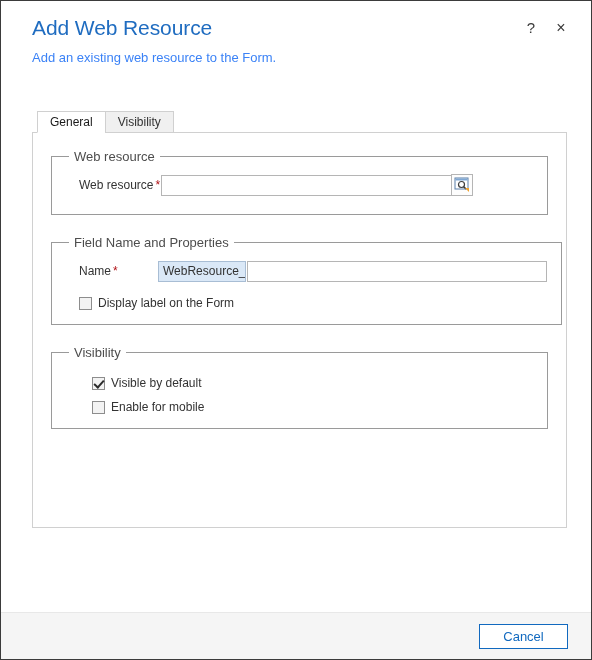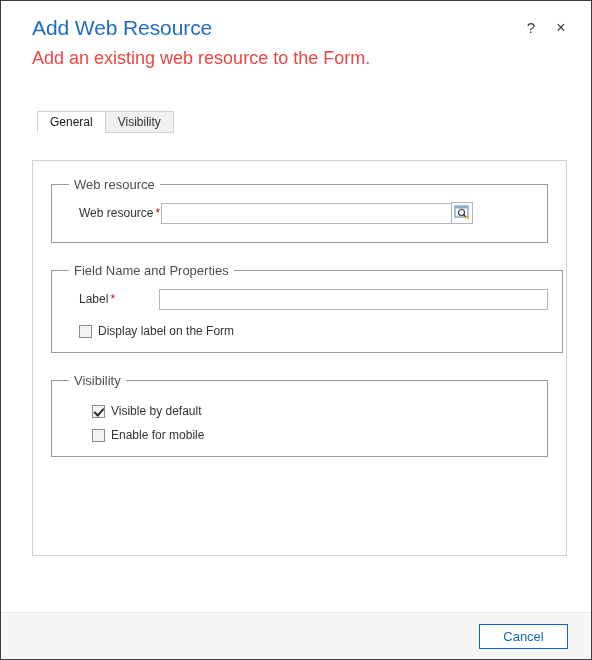--- a/index.html
+++ b/index.html
@@ -35,23 +35,23 @@
   }
   .dialog-title {
     font-size: 21px;
     line-height: 30px;
     color: #1f6cc0;
     font-weight: normal;
     letter-spacing: -0.1px;
     margin: 0;
   }
   .dialog-subtitle {
-    font-size: 18px;
+    font-size: 13px;
     line-height: 18px;
-    color: #ef4444;
+    color: #3b82f6;
     margin-top: 6px;
   }
   .title-actions {
     position: absolute;
     top: 19px;
     right: 22px;
     display: flex;
     align-items: center;
     gap: 14px;
   }
@@ -109,21 +109,20 @@
   }
 
   .tabpanel {
     box-sizing: border-box;
     border: 1px solid #d0d0d0;
     background: #ffffff;
     padding: 16px 18px 18px 18px;
     height: 396px;
     position: relative;
     z-index: 1;
-    margin-top: 28px;
   }
 
   
   fieldset.group {
     box-sizing: border-box;
     border: 1px solid #9a9a9a;
     margin: 0 0 20px 0;
     padding: 6px 14px 14px 14px;
   }
   fieldset.group.visibility { margin-bottom: 0; }
@@ -317,27 +316,28 @@
                 </svg>
               </span>
             </button>
           </div>
         </div>
       </fieldset>
 
       <fieldset class="group">
         <legend>Field Name and Properties</legend>
 
-
         <div class="field-row">
           <div class="field-label">
-            <span>Label</span><span class="req">*</span>
+            <span>Name</span><span class="req">*</span>
           </div>
-          <input class="txt" id="label-input" type="text" value="" style="">
-        </div>
+          <div class="name-prefix">WebResource_</div>
+          <input class="txt" id="name-input" type="text" value="" style="">
+        </div>
+
 
         <div class="check-row">
           <span class="checkbox"></span>
           <span class="check-label">Display label on the Form</span>
         </div>
       </fieldset>
 
       <fieldset class="group visibility">
         <legend>Visibility</legend>
 

